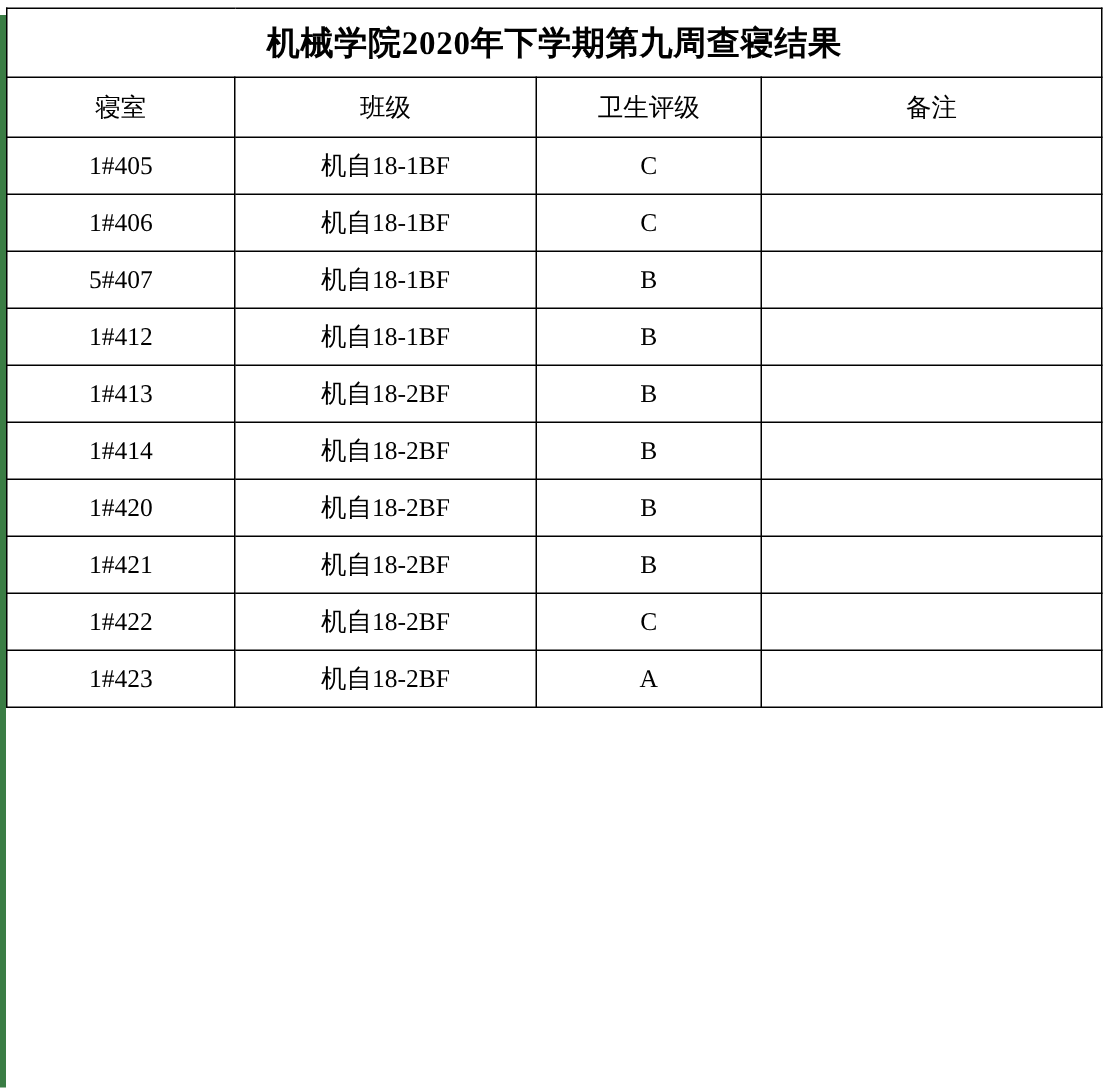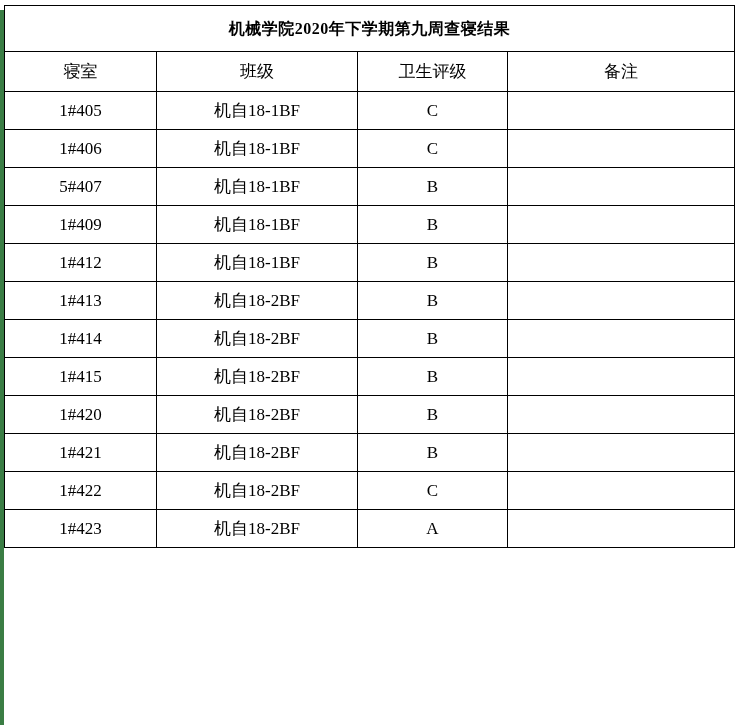--- a/index.html
+++ b/index.html
@@ -31,21 +31,21 @@
     vertical-align: middle;
     font-size: 17px;
     color: #000000;
     padding: 0;
     height: 37px;
     line-height: 37px;
     white-space: nowrap;
     overflow: hidden;
   }
   tr.title-row td {
-    font-size: 16px;
+    font-size: 22px;
     font-weight: bold;
     height: 45px;
     line-height: 45px;
     letter-spacing: 0.5px;
   }
   tr.head-row td {
     font-size: 17px;
     height: 39px;
     line-height: 39px;
   }
@@ -97,45 +97,33 @@
         <td>C</td>
         <td></td>
       </tr>
       <tr>
         <td>5#407</td>
         <td>机自18-1BF</td>
         <td>B</td>
         <td></td>
       </tr>
       <tr>
-        <td>1#409</td>
-        <td>机自18-1BF</td>
-        <td>B</td>
-        <td></td>
-      </tr>
-      <tr>
         <td>1#412</td>
         <td>机自18-1BF</td>
         <td>B</td>
         <td></td>
       </tr>
       <tr>
         <td>1#413</td>
         <td>机自18-2BF</td>
         <td>B</td>
         <td></td>
       </tr>
       <tr>
         <td>1#414</td>
-        <td>机自18-2BF</td>
-        <td>B</td>
-        <td></td>
-      </tr>
-      <tr>
-        <td>1#415</td>
         <td>机自18-2BF</td>
         <td>B</td>
         <td></td>
       </tr>
       <tr>
         <td>1#420</td>
         <td>机自18-2BF</td>
         <td>B</td>
         <td></td>
       </tr>

